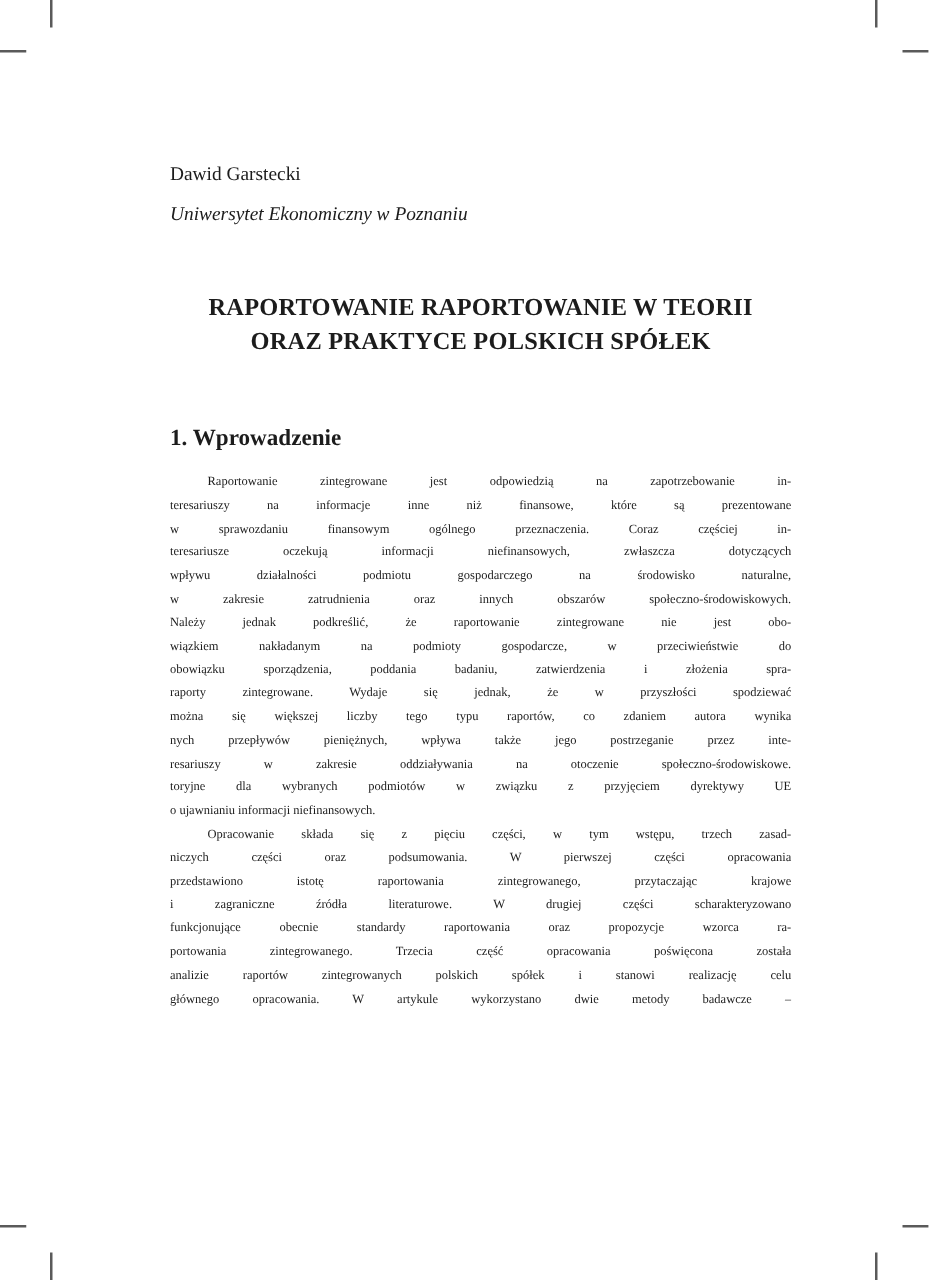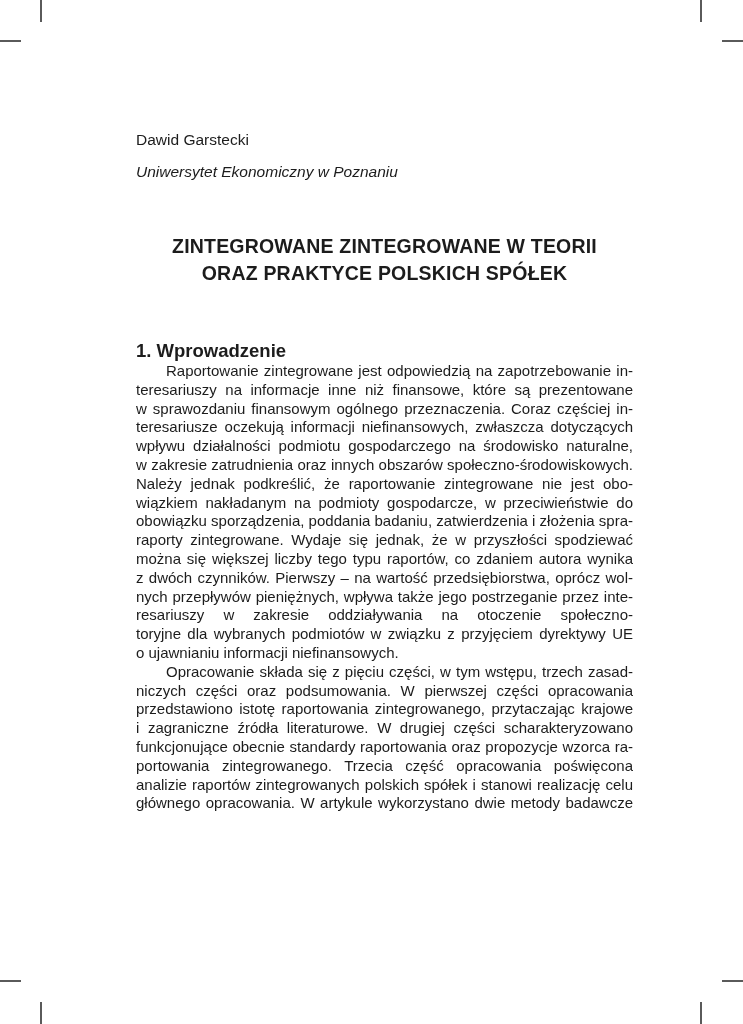--- a/index.html
+++ b/index.html
@@ -6,21 +6,21 @@
     margin: 0;
     padding: 0;
     background: #ffffff;
   }
   .page {
     position: relative;
     width: 743px;
     height: 1024px;
     background: #ffffff;
     overflow: hidden;
-    font-family: Liberation Sans, sans-serif;
+    font-family: Liberation Serif, serif;
     color: #1c1c1c;
   }
   
   .crop {
     position: absolute;
     background: #5a5a5a;
   }
   .crop.v { width: 2px; height: 22px; }
   .crop.h { width: 21px; height: 2px; }
   .crop.tl-v { left: 40px; top: 0; }
@@ -71,23 +71,23 @@
     left: 0;
     top: 339px;
     width: 100%;
     font-weight: bold;
     font-size: 18.5px;
     line-height: 24px;
   }
   .body-text {
     position: absolute;
     left: 0;
-    top: 362px;
+    top: 377px;
     width: 100%;
-    font-size: 15px;
+    font-size: 10px;
   }
   .paragraph { margin: 0; }
   .body-line {
     line-height: 18.8px;
     height: 18.8px;
     text-align: justify;
     text-align-last: justify;
     white-space: normal;
     overflow: hidden;
   }
@@ -112,40 +112,39 @@
   <div class="crop v br-v"></div>
   <div class="crop h br-h"></div>
 
   <div class="content">
 
     <div class="author">Dawid Garstecki</div>
 
     <div class="affiliation">Uniwersytet Ekonomiczny w Poznaniu</div>
 
     <div class="article-title">
-      <div>ZINTEGROWANE ZINTEGROWANE W TEORII</div>
+      <div>RAPORTOWANIE RAPORTOWANIE W TEORII</div>
       <div>ORAZ PRAKTYCE POLSKICH SPÓŁEK</div>
     </div>
 
     <div class="section-heading">1. Wprowadzenie</div>
 
     <div class="body-text">
       <div class="paragraph">
           <div class="body-line line-first">Raportowanie zintegrowane jest odpowiedzią na zapotrzebowanie in-</div>
           <div class="body-line">teresariuszy na informacje inne niż finansowe, które są prezentowane</div>
           <div class="body-line">w sprawozdaniu finansowym ogólnego przeznaczenia. Coraz częściej in-</div>
           <div class="body-line">teresariusze oczekują informacji niefinansowych, zwłaszcza dotyczących</div>
           <div class="body-line">wpływu działalności podmiotu gospodarczego na środowisko naturalne,</div>
           <div class="body-line">w zakresie zatrudnienia oraz innych obszarów społeczno-środowiskowych.</div>
           <div class="body-line">Należy jednak podkreślić, że raportowanie zintegrowane nie jest obo-</div>
           <div class="body-line">wiązkiem nakładanym na podmioty gospodarcze, w przeciwieństwie do</div>
           <div class="body-line">obowiązku sporządzenia, poddania badaniu, zatwierdzenia i złożenia spra-</div>
           <div class="body-line">raporty zintegrowane. Wydaje się jednak, że w przyszłości spodziewać</div>
           <div class="body-line">można się większej liczby tego typu raportów, co zdaniem autora wynika</div>
-          <div class="body-line">z dwóch czynników. Pierwszy – na wartość przedsiębiorstwa, oprócz wol-</div>
           <div class="body-line">nych przepływów pieniężnych, wpływa także jego postrzeganie przez inte-</div>
           <div class="body-line">resariuszy w zakresie oddziaływania na otoczenie społeczno-środowiskowe.</div>
           <div class="body-line">toryjne dla wybranych podmiotów w związku z przyjęciem dyrektywy UE</div>
           <div class="body-line line-last">o ujawnianiu informacji niefinansowych.</div>
         </div>
       <div class="paragraph">
           <div class="body-line line-first">Opracowanie składa się z pięciu części, w tym wstępu, trzech zasad-</div>
           <div class="body-line">niczych części oraz podsumowania. W pierwszej części opracowania</div>
           <div class="body-line">przedstawiono istotę raportowania zintegrowanego, przytaczając krajowe</div>
           <div class="body-line">i zagraniczne źródła literaturowe. W drugiej części scharakteryzowano</div>

